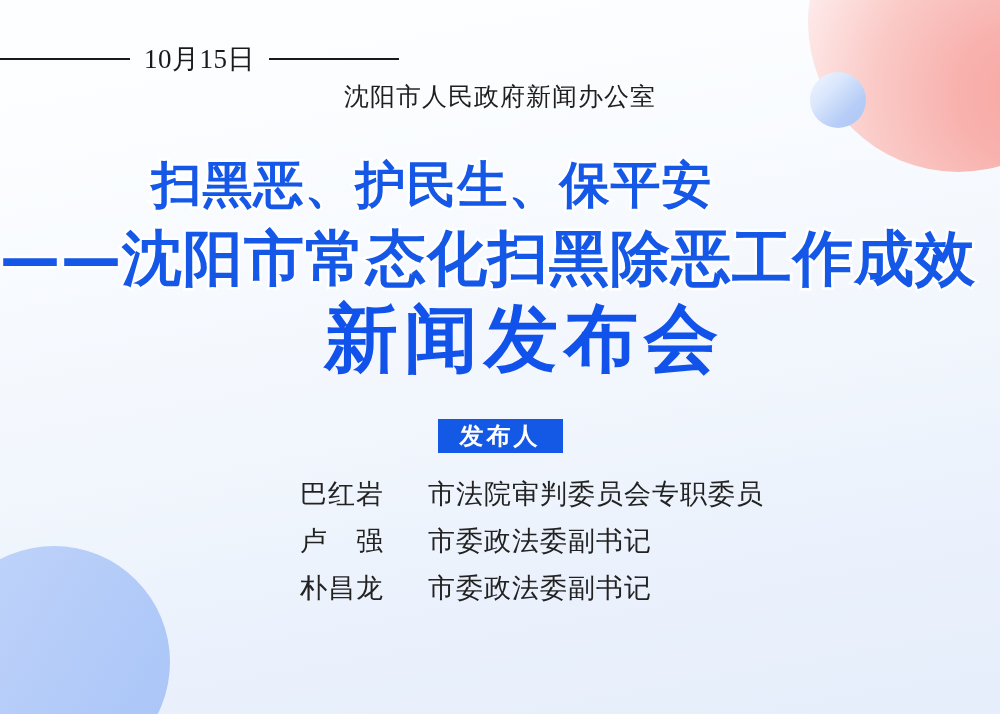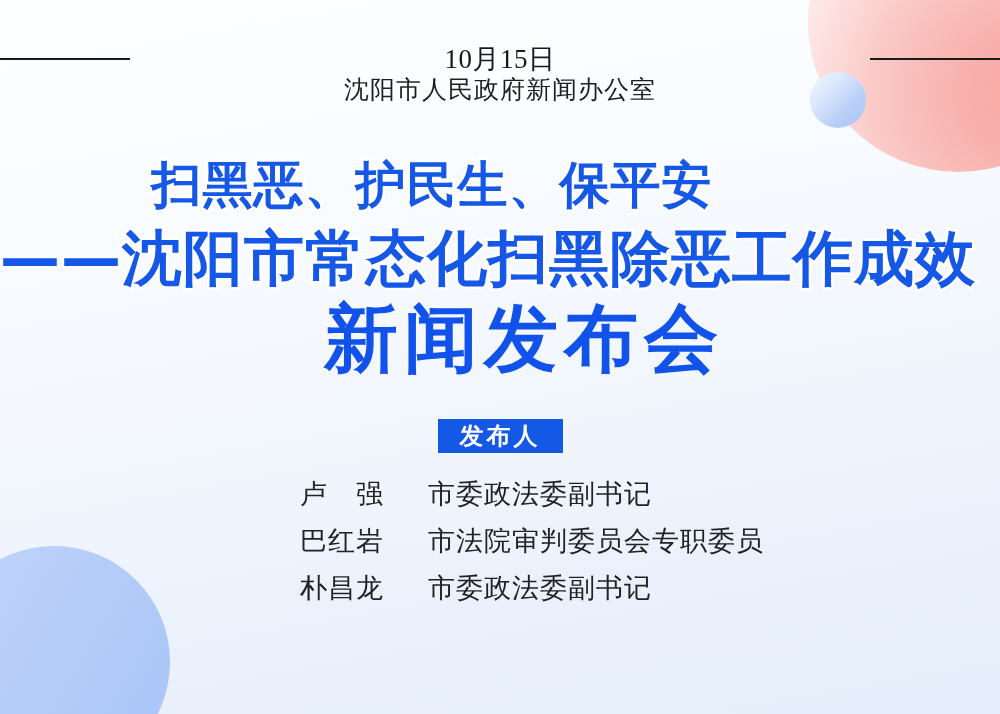--- a/index.html
+++ b/index.html
@@ -73,39 +73,39 @@
   .header {
     position: absolute;
     top: 44px;
     left: 0;
     width: 1000px;
     text-align: center;
   }
   .date-row {
     display: flex;
     align-items: center;
-    justify-content: space-between;
+    justify-content: flex-start;
     gap: 14px;
   }
   .rule {
     display: block;
     width: 130px;
     height: 0;
     border-top: 2px solid #1a1a1a;
   }
   .date-text {
     font-family: "Liberation Serif", "DejaVu Serif", serif;
     font-size: 27px;
     line-height: 30px;
     color: #1a1a1a;
     letter-spacing: 0.5px;
     white-space: nowrap;
   }
   .org-text {
-    margin-top: 1px;
+    margin-top: 8px;
     font-family: "Liberation Serif", "DejaVu Serif", serif;
     font-size: 25px;
     line-height: 30px;
     color: #1f1f1f;
     letter-spacing: 1px;
     white-space: nowrap;
   }
 
   
   .title-block {
@@ -225,26 +225,26 @@
   </div>
 
   <div class="subtitle">新闻发布会</div>
 
   <div class="badge-wrap">
     <span class="badge">发布人</span>
   </div>
 
   <div class="speakers">
     <div class="speaker-row">
+      <span class="speaker-name">巴红岩</span>
+      <span class="speaker-title">市法院审判委员会专职委员</span>
+    </div>
+    <div class="speaker-row">
       <span class="speaker-name">卢　强</span>
       <span class="speaker-title">市委政法委副书记</span>
-    </div>
-    <div class="speaker-row">
-      <span class="speaker-name">巴红岩</span>
-      <span class="speaker-title">市法院审判委员会专职委员</span>
     </div>
     <div class="speaker-row">
       <span class="speaker-name">朴昌龙</span>
       <span class="speaker-title">市委政法委副书记</span>
     </div>
   </div>
 
 </div>
 
 </body></html>

